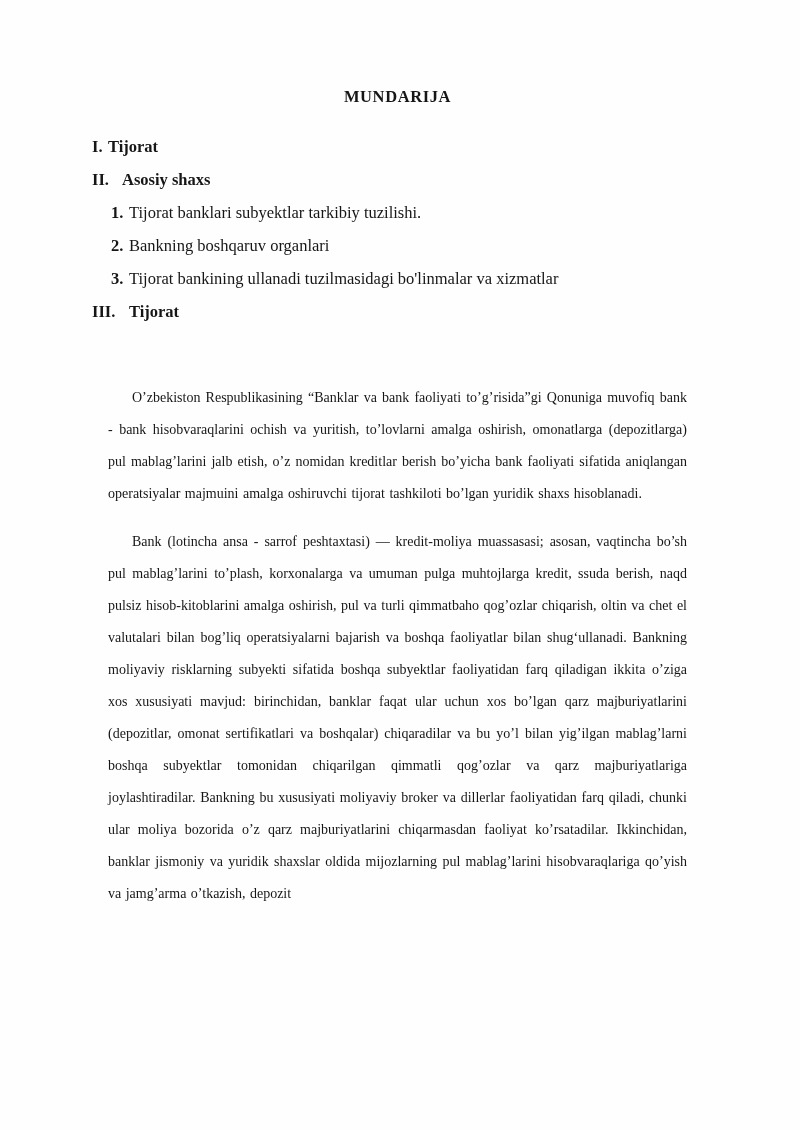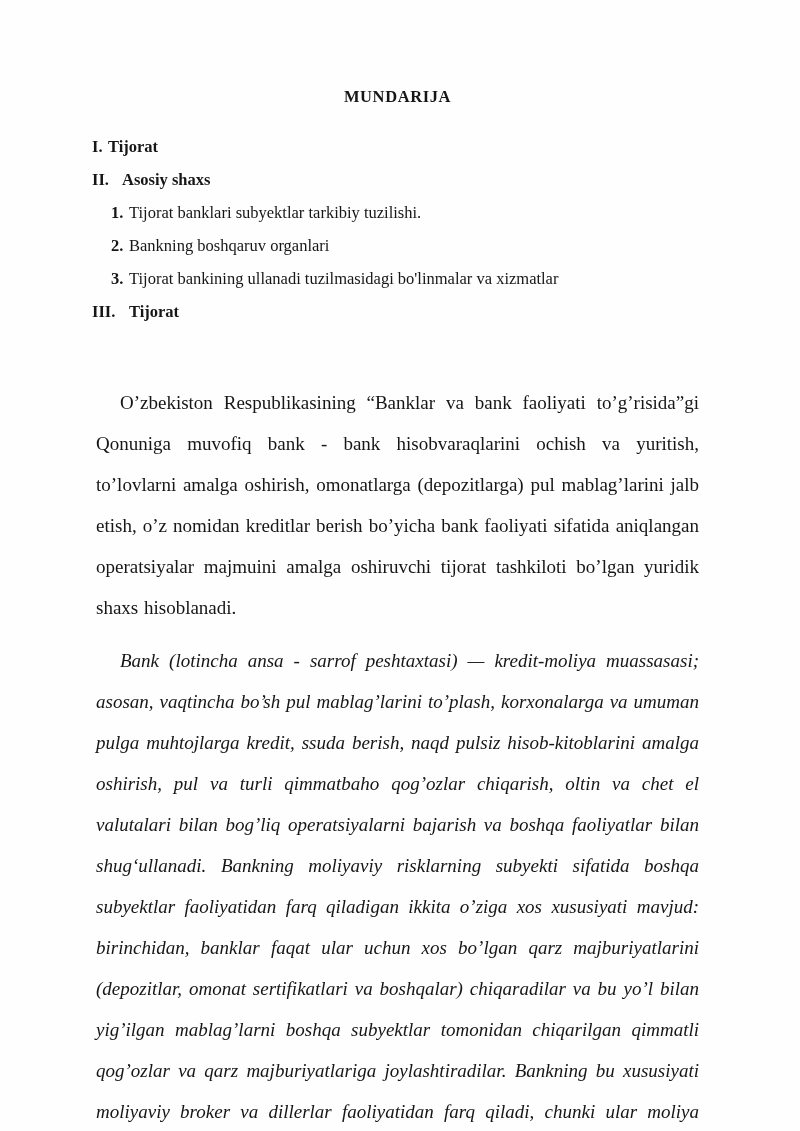--- a/index.html
+++ b/index.html
@@ -47,30 +47,29 @@
   .sub { padding-left: 19px; }
   .sub .marker { width: 18px; }
   .sub .lbl { font-weight: 400; }
   
   .tab .marker { width: 37px; }
 
   .body-block {
     margin-top: 54px;
   }
   .body-block p {
-    margin: 4px;
-    font-size: 19px;
-    line-height: 41px;
+    margin: 16px;
+    font-size: 14px;
+    line-height: 32px;
     text-align: justify;
     text-indent: 24px;
     word-spacing: 1px;
   }
   .body-block p + p {
     margin-top: 12px;
-    font-style: italic;
   }
 </style>
 </head>
 <body>
 
 <div class="page">
   <div class="inner">
 
     <h1 class="doc-title">MUNDARIJA</h1>
 

